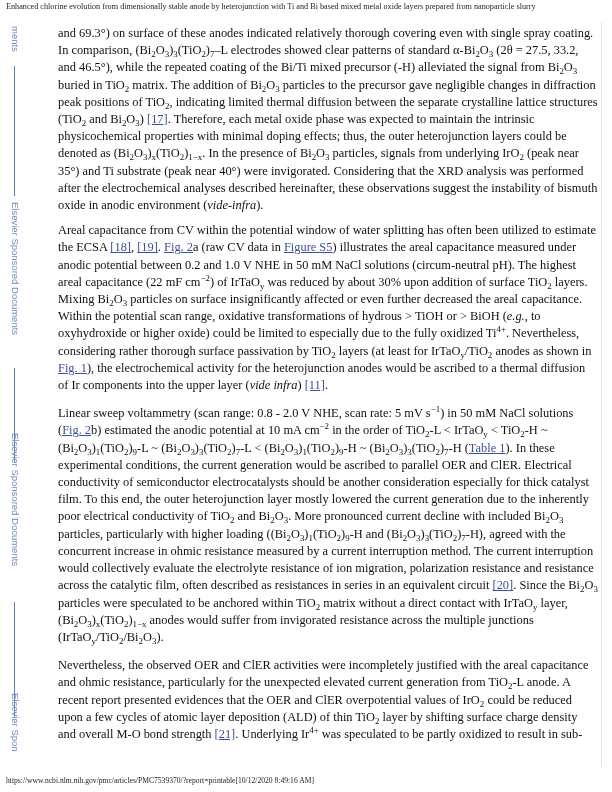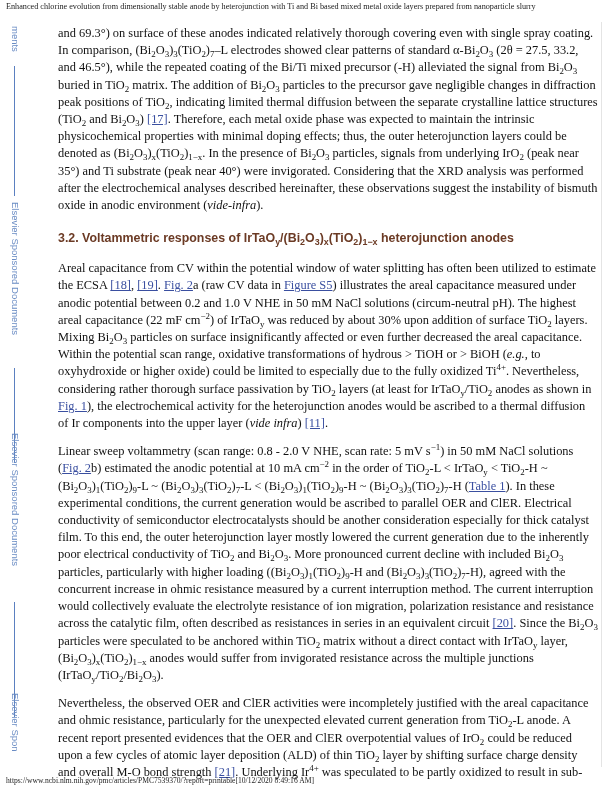--- a/index.html
+++ b/index.html
@@ -28,21 +28,21 @@
       white-space: nowrap; line-height: 12px;
     }
     .side-ribbon .seg-line {
       position: absolute; left: 6px; width: 1.2px; background: #5b80c0;
     }
     .content {
       position: absolute; left: 58px; top: 25px; width: 540px;
       font-size: 12.4px; line-height: 17.2px;
     }
     .content p { margin: 0 0 11px 0; }
-    .content p.cont { margin-bottom: 16px; }
+    .content p.cont { margin-bottom: 8px; }
     .section-heading {
       font-family: "Liberation Sans", sans-serif; font-weight: bold;
       color: #6b3a24; font-size: 12.4px; margin: 0 0 14px 0; line-height: 16px;
     }
     a.ref { color: #3a4fa0; text-decoration: underline; }
     sub, sup { font-size: 72%; line-height: 0; }
     i { font-style: italic; }
   </style>
 </head>
 <body>
@@ -60,21 +60,20 @@
 </div>
 
 <div class="right-border"></div>
 
 <div class="content">
 
   <p class="cont">
     <span>and 69.3°) on surface of these anodes indicated relatively thorough covering even with single spray coating. In comparison, (Bi<sub>2</sub>O<sub>3</sub>)<sub>3</sub>(TiO<sub>2</sub>)<sub>7</sub>–L electrodes showed clear patterns of standard α-Bi<sub>2</sub>O<sub>3</sub> (2θ = 27.5, 33.2, and 46.5°), while the repeated coating of the Bi/Ti mixed precursor (-H) alleviated the signal from Bi<sub>2</sub>O<sub>3</sub> buried in TiO<sub>2</sub> matrix. The addition of Bi<sub>2</sub>O<sub>3</sub> particles to the precursor gave negligible changes in diffraction peak positions of TiO<sub>2</sub>, indicating limited thermal diffusion between the separate crystalline lattice structures (TiO<sub>2</sub> and Bi<sub>2</sub>O<sub>3</sub>) </span><a class="ref" href="#">[17]</a><span>. Therefore, each metal oxide phase was expected to maintain the intrinsic physicochemical properties with minimal doping effects; thus, the outer heterojunction layers could be denoted as (Bi<sub>2</sub>O<sub>3</sub>)<sub>x</sub>(TiO<sub>2</sub>)<sub>1−x</sub>. In the presence of Bi<sub>2</sub>O<sub>3</sub> particles, signals from underlying IrO<sub>2</sub> (peak near 35°) and Ti substrate (peak near 40°) were invigorated. Considering that the XRD analysis was performed after the electrochemical analyses described hereinafter, these observations suggest the instability of bismuth oxide in anodic environment (<i>vide-infra</i>).</span>
   </p>
 
-  <h3 class="section-heading">3.2. Voltammetric responses of IrTaO<sub>y</sub>/(Bi<sub>2</sub>O<sub>3</sub>)<sub>x</sub>(TiO<sub>2</sub>)<sub>1−x</sub> heterojunction anodes</h3>
 
   <p>
     <span>Areal capacitance from CV within the potential window of water splitting has often been utilized to estimate the ECSA </span><a class="ref" href="#">[18]</a><span>, </span><a class="ref" href="#">[19]</a><span>. </span><a class="ref" href="#">Fig. 2</a><span>a (raw CV data in </span><a class="ref" href="#">Figure S5</a><span>) illustrates the areal capacitance measured under anodic potential between 0.2 and 1.0 V NHE in 50 mM NaCl solutions (circum-neutral pH). The highest areal capacitance (22 mF cm<sup>−2</sup>) of IrTaO<sub>y</sub> was reduced by about 30% upon addition of surface TiO<sub>2</sub> layers. Mixing Bi<sub>2</sub>O<sub>3</sub> particles on surface insignificantly affected or even further decreased the areal capacitance. Within the potential scan range, oxidative transformations of hydrous &gt; TiOH or &gt; BiOH (<i>e.g.</i>, to oxyhydroxide or higher oxide) could be limited to especially due to the fully oxidized Ti<sup>4+</sup>. Nevertheless, considering rather thorough surface passivation by TiO<sub>2</sub> layers (at least for IrTaO<sub>y</sub>/TiO<sub>2</sub> anodes as shown in </span><a class="ref" href="#">Fig. 1</a><span>), the electrochemical activity for the heterojunction anodes would be ascribed to a thermal diffusion of Ir components into the upper layer (<i>vide infra</i>) </span><a class="ref" href="#">[11]</a><span>.</span>
   </p>
 
   <p>
     <span>Linear sweep voltammetry (scan range: 0.8 - 2.0 V NHE, scan rate: 5 mV s<sup>−1</sup>) in 50 mM NaCl solutions (</span><a class="ref" href="#">Fig. 2</a><span>b) estimated the anodic potential at 10 mA cm<sup>−2</sup> in the order of TiO<sub>2</sub>-L &lt; IrTaO<sub>y</sub> &lt; TiO<sub>2</sub>-H ~ (Bi<sub>2</sub>O<sub>3</sub>)<sub>1</sub>(TiO<sub>2</sub>)<sub>9</sub>-L ~ (Bi<sub>2</sub>O<sub>3</sub>)<sub>3</sub>(TiO<sub>2</sub>)<sub>7</sub>-L &lt; (Bi<sub>2</sub>O<sub>3</sub>)<sub>1</sub>(TiO<sub>2</sub>)<sub>9</sub>-H ~ (Bi<sub>2</sub>O<sub>3</sub>)<sub>3</sub>(TiO<sub>2</sub>)<sub>7</sub>-H (</span><a class="ref" href="#">Table 1</a><span>). In these experimental conditions, the current generation would be ascribed to parallel OER and ClER. Electrical conductivity of semiconductor electrocatalysts should be another consideration especially for thick catalyst film. To this end, the outer heterojunction layer mostly lowered the current generation due to the inherently poor electrical conductivity of TiO<sub>2</sub> and Bi<sub>2</sub>O<sub>3</sub>. More pronounced current decline with included Bi<sub>2</sub>O<sub>3</sub> particles, particularly with higher loading ((Bi<sub>2</sub>O<sub>3</sub>)<sub>1</sub>(TiO<sub>2</sub>)<sub>9</sub>-H and (Bi<sub>2</sub>O<sub>3</sub>)<sub>3</sub>(TiO<sub>2</sub>)<sub>7</sub>-H), agreed with the concurrent increase in ohmic resistance measured by a current interruption method. The current interruption would collectively evaluate the electrolyte resistance of ion migration, polarization resistance and resistance across the catalytic film, often described as resistances in series in an equivalent circuit </span><a class="ref" href="#">[20]</a><span>. Since the Bi<sub>2</sub>O<sub>3</sub> particles were speculated to be anchored within TiO<sub>2</sub> matrix without a direct contact with IrTaO<sub>y</sub> layer, (Bi<sub>2</sub>O<sub>3</sub>)<sub>x</sub>(TiO<sub>2</sub>)<sub>1−x</sub> anodes would suffer from invigorated resistance across the multiple junctions (IrTaO<sub>y</sub>/TiO<sub>2</sub>/Bi<sub>2</sub>O<sub>3</sub>).</span>
   </p>
 
   <p>

